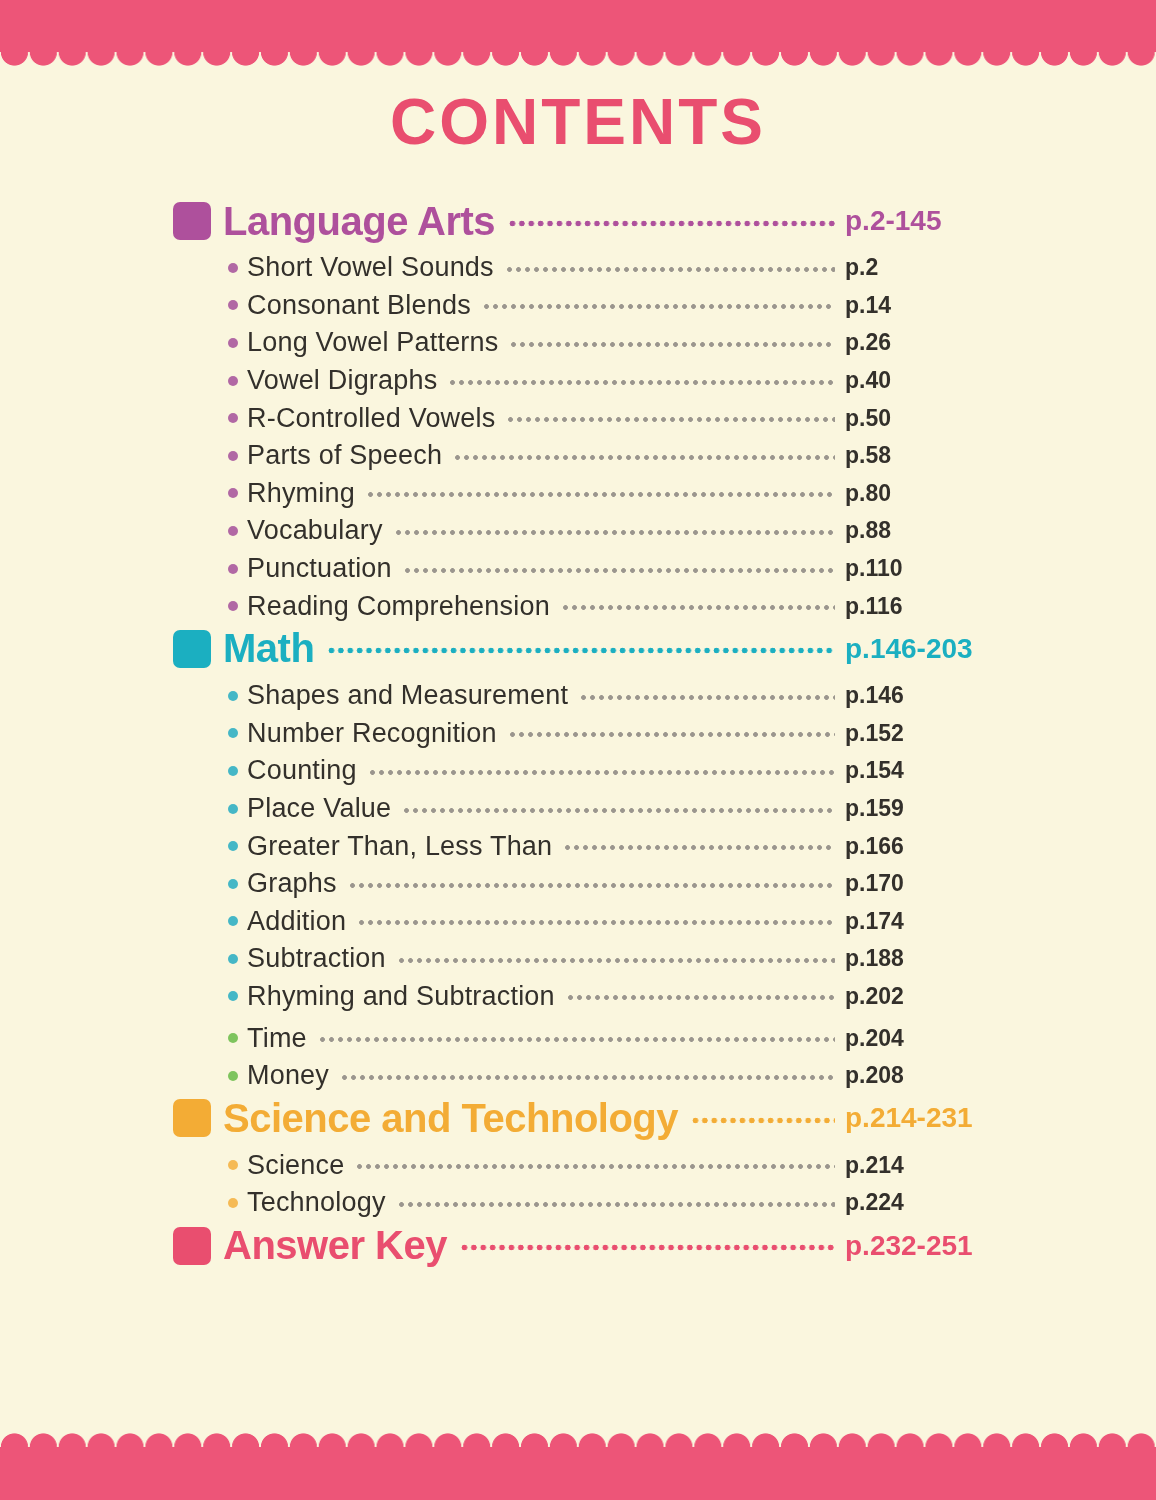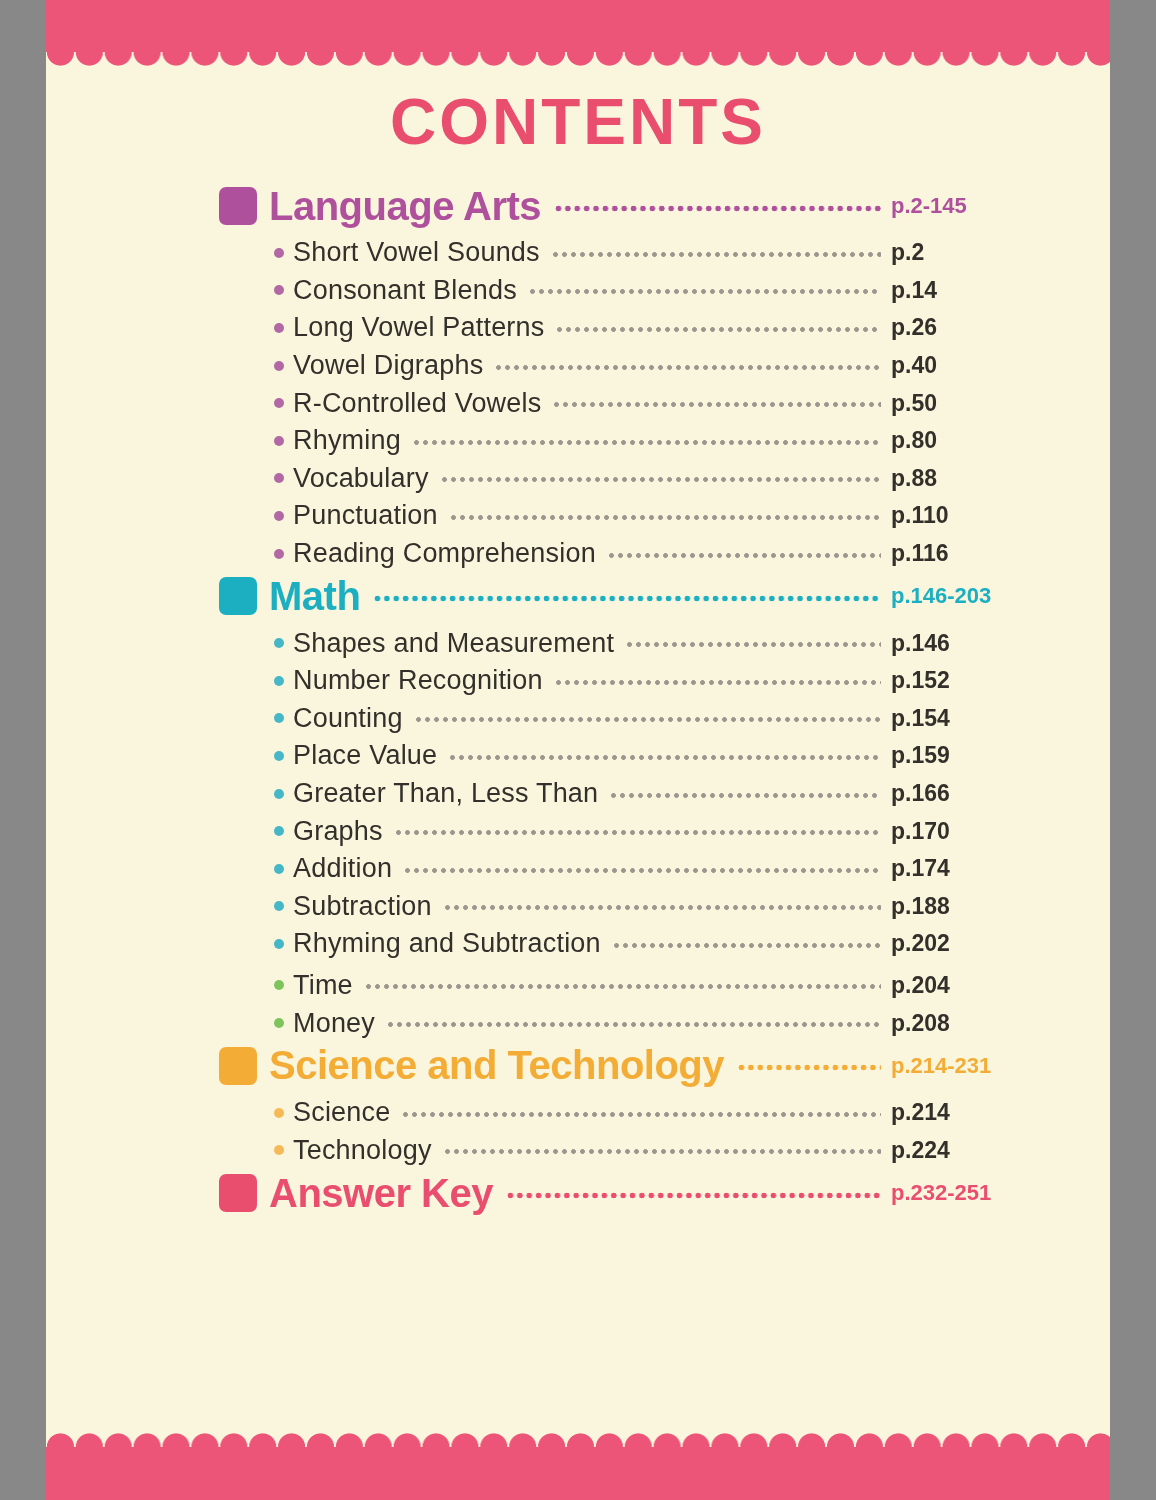--- a/index.html
+++ b/index.html
@@ -2,21 +2,21 @@
 <html style="--bg: #FAF6DE; --band: #ED5578; --title: #E94E6F; --text: #33302B; --dots: #9B968E;"><head>
 <meta charset="utf-8">
 <style>
   html, body { margin: 0; padding: 0; }
   body {
     font-family: "Liberation Sans", "DejaVu Sans", sans-serif;
     background: #888;
   }
   .page {
     position: relative;
-    width: 1064px;
+    width: 1156px;
     height: 1500px;
     background: var(--bg, #FAF6DE);
     overflow: hidden;
     margin: 0 auto;
   }
 
   
   .band-top {
     position: absolute; top: 0; left: 0; right: 0;
     height: 52px;
@@ -62,21 +62,21 @@
     left: 173px;
     top: 182px;
     width: 812px;
   }
   .toc-section { --sec: #AE509C; --bullet: #B168A4; }
   .sec-header {
     display: flex;
     align-items: center;
     height: 48px;
   }
-  .toc-section:first-child .sec-header { margin-top: 0; }
+  .toc-section:first-child .sec-header { margin-top: 15px; }
   .sq {
     width: 38px; height: 38px;
     border-radius: 7px;
     background: var(--sec);
     margin-right: 12px;
     flex: none;
   }
   .sec-title {
     font-size: 40px;
     font-weight: 800;
@@ -92,21 +92,21 @@
   }
   .sec-header .leader {
     height: 7px;
     margin: 4px 10px 0 14px;
     background-image: radial-gradient(circle at 3.4px 3.5px, var(--sec) 2.6px, rgba(0,0,0,0) 3.1px);
     background-size: 9.4px 7px;
   }
   .sec-pages {
     width: 140px;
     flex: none;
-    font-size: 22px;
+    font-size: 28px;
     font-weight: 800;
     color: var(--sec);
     white-space: nowrap;
   }
   .sec-items {
     list-style: none;
     margin: 4px 0 0 0;
     padding: 0;
   }
   .toc-row {
@@ -183,20 +183,26 @@
             <span class="row-page">p.40</span>
           </li>
           <li class="toc-row">
             <span class="dot"></span>
             <span class="row-label">R-Controlled Vowels</span>
             <span class="leader"></span>
             <span class="row-page">p.50</span>
           </li>
           <li class="toc-row">
             <span class="dot"></span>
+            <span class="row-label">Parts of Speech</span>
+            <span class="leader"></span>
+            <span class="row-page">p.58</span>
+          </li>
+          <li class="toc-row">
+            <span class="dot"></span>
             <span class="row-label">Rhyming</span>
             <span class="leader"></span>
             <span class="row-page">p.80</span>
           </li>
           <li class="toc-row">
             <span class="dot"></span>
             <span class="row-label">Vocabulary</span>
             <span class="leader"></span>
             <span class="row-page">p.88</span>
           </li>

